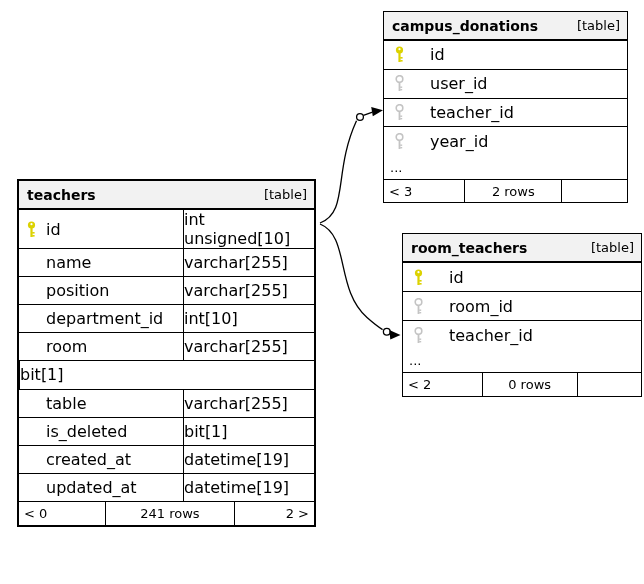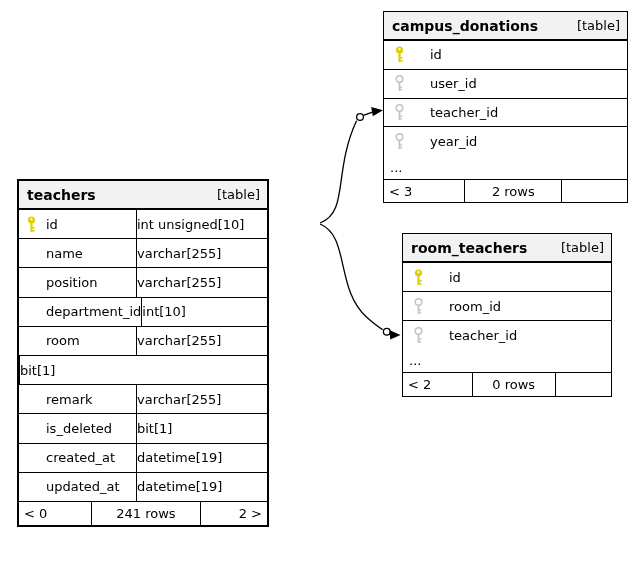--- a/index.html
+++ b/index.html
@@ -26,21 +26,21 @@
     display:flex;align-items:center;justify-content:space-between;
     padding:0 7px 0 8px;
   }
   .tbl-title{font-weight:bold;font-size:14px;}
   .tbl-tag{font-size:13px;}
   .rows{flex:1;display:flex;flex-direction:column;}
   .row{
     box-sizing:border-box;flex:1;
     display:flex;align-items:center;
     border-bottom:1px solid var(--border,#000);
-    font-size:13px;
+    font-size:16px;
   }
   .rows .row:last-child{border-bottom:none;}
   .keyslot{flex:0 0 9px;height:17px;display:flex;align-items:center;}
   .tbl.focal .keyslot{margin-left:8px;}
   .tbl.ref .keyslot{margin-left:11px;}
   .key-primary{color:var(--primary-key-icon,#dcd200);}
   .key-foreign{color:var(--foreign-key-icon,#c4c4c4);}
   .col-name{margin-left:10px;}
   .tbl.ref .col-name{margin-left:26px;}
   .col-type{
@@ -57,23 +57,23 @@
   .tbl-footer{
     box-sizing:border-box;display:flex;align-items:stretch;font-size:13px;
   }
   .tbl.focal .tbl-footer{flex:0 0 24px;height:24px;}
   .tbl.ref .tbl-footer{flex:0 0 22px;height:22px;}
   .ft{display:flex;align-items:center;box-sizing:border-box;}
   .ft-left{flex:0 0 29%;padding-left:5px;}
   .ft-mid{flex:1;justify-content:center;border-left:1px solid var(--border,#000);text-align:center;}
   .ft-right{flex:0 0 27%;justify-content:flex-end;padding-right:5px;border-left:1px solid var(--border,#000);}
 
-  #teachers{left:17px;top:179px;width:252px;height:348px;}
+  #teachers{left:17px;top:179px;width:299px;height:348px;}
   #campus_donations{left:383px;top:11px;width:245px;height:192px;}
-  #room_teachers{left:402px;top:233px;width:210px;height:164px;}
+  #room_teachers{left:402px;top:233px;width:240px;height:164px;}
 
   .generator-note{
     position:absolute;left:18px;top:548px;z-index:2;
     font-size:14px;color:#111;
   }
 </style>
 </head>
 <body>
 
 <div id="canvas">
@@ -149,21 +149,21 @@
         <div class="col-type">varchar[255]</div>
       </div>
 
       <div class="row">
         <div class="col-type">bit[1]</div>
       </div>
 
       <div class="row">
         <div class="name-cell">
           <span class="keyslot"></span>
-          <span class="col-name">remark</span>
+          <span class="col-name">table</span>
         </div>
         <div class="col-type">varchar[255]</div>
       </div>
 
       <div class="row">
         <div class="name-cell">
           <span class="keyslot"></span>
           <span class="col-name">is_deleted</span>
         </div>
         <div class="col-type">bit[1]</div>

